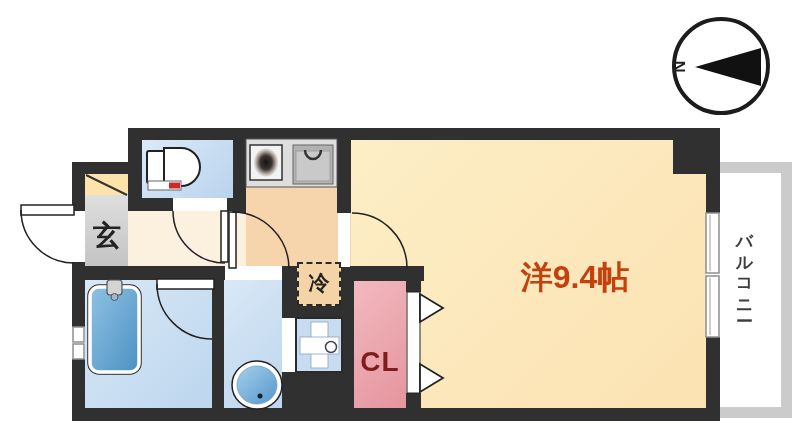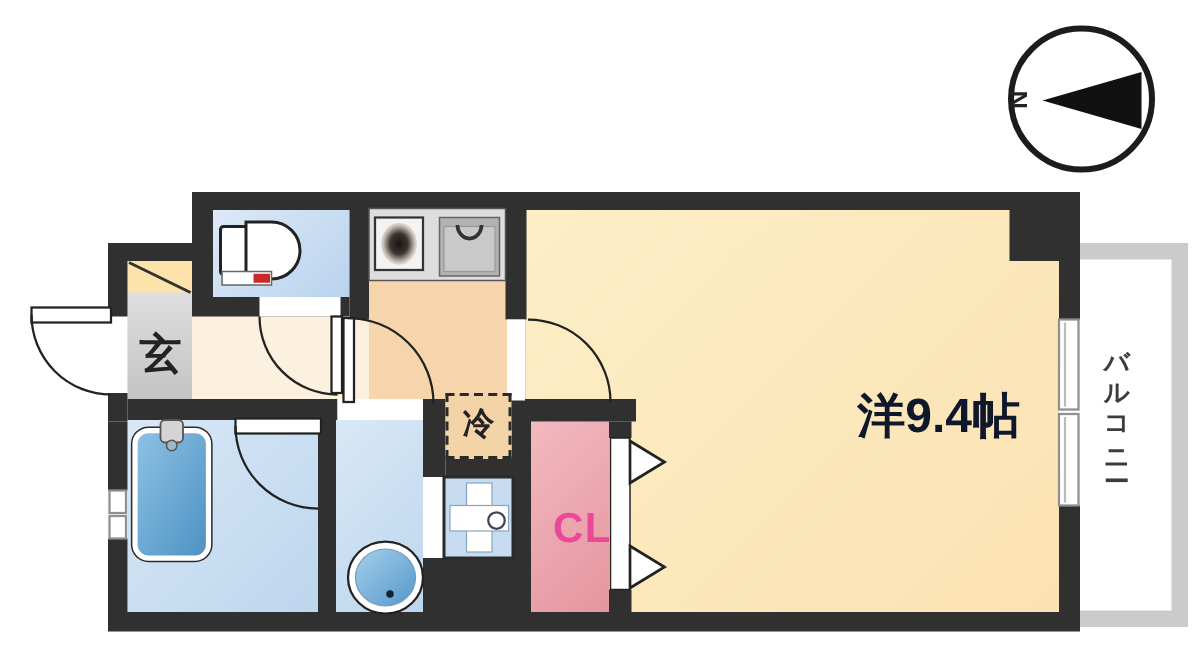--- a/index.html
+++ b/index.html
@@ -134,18 +134,18 @@
 
     <rect x="73" y="327" width="11" height="15" fill="#fff" stroke="#8f8f8f" stroke-width="1.5"></rect>
     <rect x="73" y="344" width="11" height="15" fill="#fff" stroke="#8f8f8f" stroke-width="1.5"></rect>
 
     <circle cx="721" cy="66" r="47" fill="#fff" stroke="#1c1c1c" stroke-width="4"></circle>
     <polygon points="695,67 761,48 761,86" fill="#111"></polygon>
   </svg>
 
   <div class="lbl" style="left:88px;top:222px;width:38px;text-align:center;font-size:28px;">玄</div>
   <div class="lbl" style="left:297px;top:272px;width:44px;text-align:center;font-size:21px;">冷</div>
-  <div class="lbl" style="left:352px;top:338px;width:56px;text-align:right;font-size:28px;color:#ec4899;letter-spacing:1px;">CL</div>
-  <div class="lbl" style="left:470px;top:261px;width:210px;text-align:right;font-size:32px;color:#0f172a;">洋9.4帖</div>
+  <div class="lbl" style="left:352px;top:348px;width:56px;text-align:center;font-size:28px;color:#7f1d1d;letter-spacing:1px;">CL</div>
+  <div class="lbl" style="left:470px;top:261px;width:210px;text-align:center;font-size:32px;color:#c2410c;">洋9.4帖</div>
   <div class="lbl vtext" style="left:736px;top:222px;height:150px;font-size:17px;font-weight:bold;color:#3c3c3c;">バルコニー</div>
   <div class="lbl" style="left:673px;top:58px;font-size:17px;transform:rotate(-90deg);">N</div>
 
 </div>
 
 </body></html>

